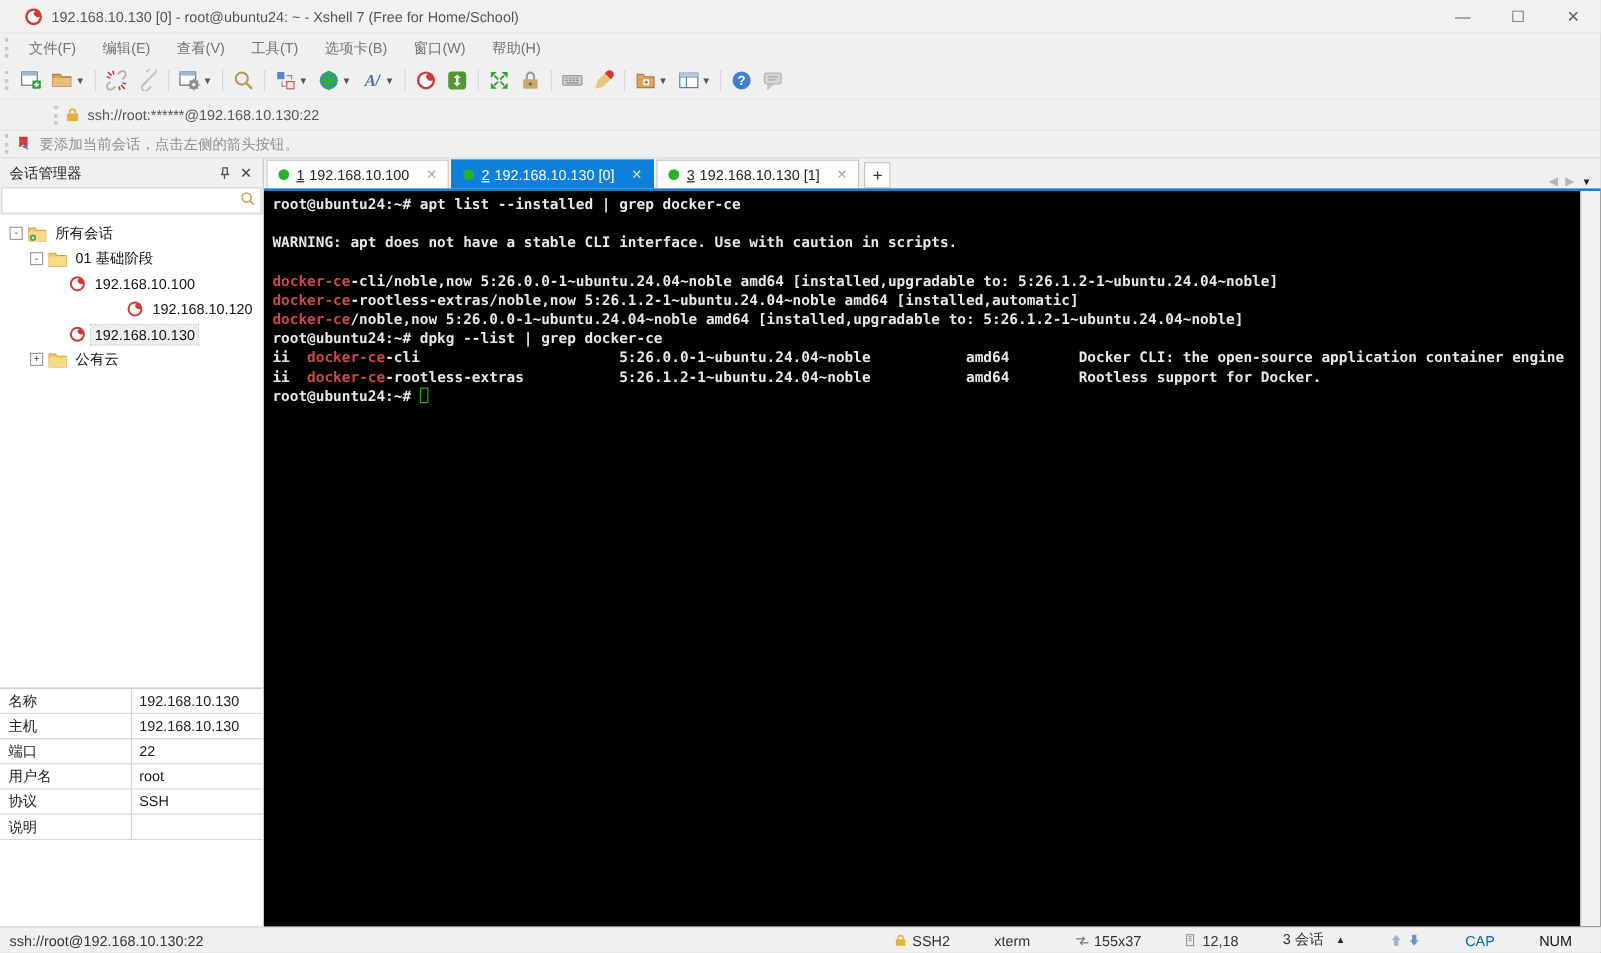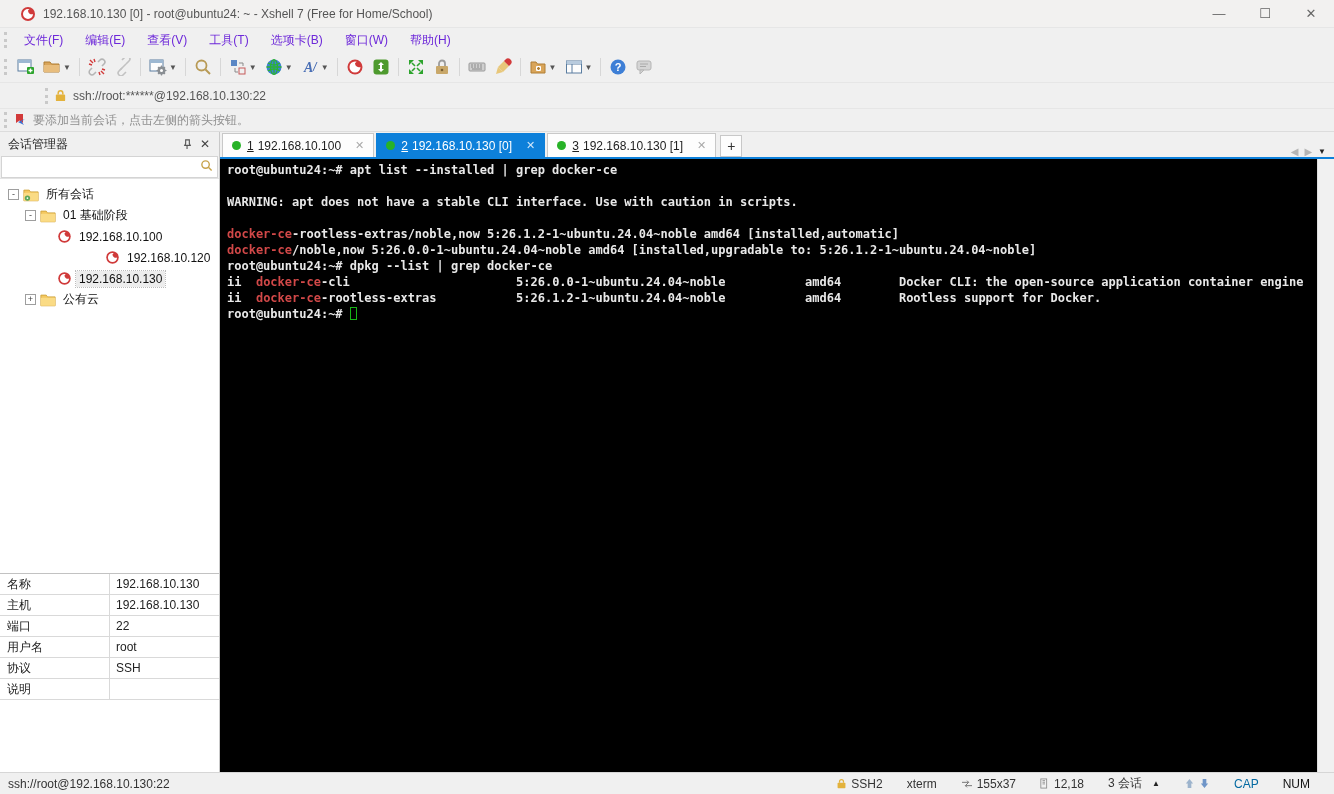--- a/index.html
+++ b/index.html
@@ -10,21 +10,21 @@
   
   .titlebar { height:27px; background:#f2f1f0; display:flex; align-items:center; padding-left:20px; flex:0 0 auto; }
   .titlebar .app-ico { width:16px; height:16px; margin-right:7px; }
   .titlebar .title { color:#555; }
   .win-controls { margin-left:auto; display:flex; height:100%; }
   .win-btn { width:46px; height:100%; display:flex; align-items:center; justify-content:center; color:#666; font-size:13px; }
 
   
   .menubar { height:25px; display:flex; align-items:center; border-top:1px solid #e6e6e6; flex:0 0 auto; }
   .grip { width:3px; height:16px; border-left:3px dotted #c9c9c9; margin:0 6px 0 4px; flex:0 0 auto; }
-  .menu-item { padding:3px 11px; color:#6d28d9; cursor:default; }
+  .menu-item { padding:3px 11px; color:#737373; cursor:default; }
 
   
   .toolbar { height:30px; display:flex; align-items:center; flex:0 0 auto; }
   .tb-btn { height:24px; display:flex; align-items:center; padding:0 3px; margin:0 1px; border-radius:2px; }
   .tb-btn svg { display:block; }
   .tb-dd { font-size:8px; color:#555; margin-left:2px; }
   .tb-sep { width:1px; height:18px; background:#d7d7d7; margin:0 4px; }
 
   
   .addressbar { height:26px; display:flex; align-items:center; border-top:1px solid #e6e6e6; flex:0 0 auto;padding-left:41px; }
@@ -76,21 +76,21 @@
   
   .terminal { flex:1 1 auto; background:#000; position:relative; font-family:"DejaVu Sans Mono","Liberation Mono",monospace; font-size:12px; font-weight:bold; line-height:16px; color:#e8e8e8; padding:3px 0 0 7px; overflow:hidden; }
   .term-line { white-space:pre; }
   .t-red { color:#d14848; }
   .cursor { display:inline-block; width:7px; height:13px; border:1px solid #17b317; vertical-align:-2px; }
   .scrolltrack { position:absolute; top:0; right:0; bottom:0; width:17px; background:#f1f1f1; border-left:1px solid #dedede; }
 
   
   .statusbar { height:22px; flex:0 0 auto; border-top:1px solid #d6d6d6; background:#f0f0f0; display:flex; align-items:center; font-size:12px; color:#333; }
   .sb-left { padding-left:8px; }
-  .sb-right { margin-left:auto; display:flex; align-items:center; gap:4px; padding-right:14px; }
+  .sb-right { margin-left:auto; display:flex; align-items:center; gap:17px; padding-right:14px; }
   .sb-item { display:flex; align-items:center; gap:4px; padding:0 10px; }
   .sb-item.dim { color:#0369a1; }
   .sb-item .tri { font-size:8px; color:#222; margin-left:6px; }
 </style>
 </head>
 <body>
 
 <div class="window">
 
   <div class="titlebar">
@@ -472,20 +472,21 @@
             <span class="dd">▼</span>
           </div>
         </div>
       <div class="blue-line"></div>
       <div class="terminal" id="terminal">
         <div class="scrolltrack"></div>
       <div class="term-line"><span>root@ubuntu24:~# apt list --installed | grep docker-ce</span></div>
           <div class="term-line">&nbsp;</div>
           <div class="term-line"><span>WARNING: apt does not have a stable CLI interface. Use with caution in scripts.</span></div>
           <div class="term-line">&nbsp;</div>
+          <div class="term-line"><span class="t-red">docker-ce</span><span>-cli/noble,now 5:26.0.0-1~ubuntu.24.04~noble amd64 [installed,upgradable to: 5:26.1.2-1~ubuntu.24.04~noble]</span></div>
           <div class="term-line"><span class="t-red">docker-ce</span><span>-rootless-extras/noble,now 5:26.1.2-1~ubuntu.24.04~noble amd64 [installed,automatic]</span></div>
           <div class="term-line"><span class="t-red">docker-ce</span><span>/noble,now 5:26.0.0-1~ubuntu.24.04~noble amd64 [installed,upgradable to: 5:26.1.2-1~ubuntu.24.04~noble]</span></div>
           <div class="term-line"><span>root@ubuntu24:~# dpkg --list | grep docker-ce</span></div>
           <div class="term-line"><span>ii  </span><span class="t-red">docker-ce</span><span>-cli                       5:26.0.0-1~ubuntu.24.04~noble           amd64        Docker CLI: the open-source application container engine</span></div>
           <div class="term-line"><span>ii  </span><span class="t-red">docker-ce</span><span>-rootless-extras           5:26.1.2-1~ubuntu.24.04~noble           amd64        Rootless support for Docker.</span></div>
           <div class="term-line"><span>root@ubuntu24:~# </span><span class="cursor"></span></div>
         </div>
     </div>
   </div>
 

